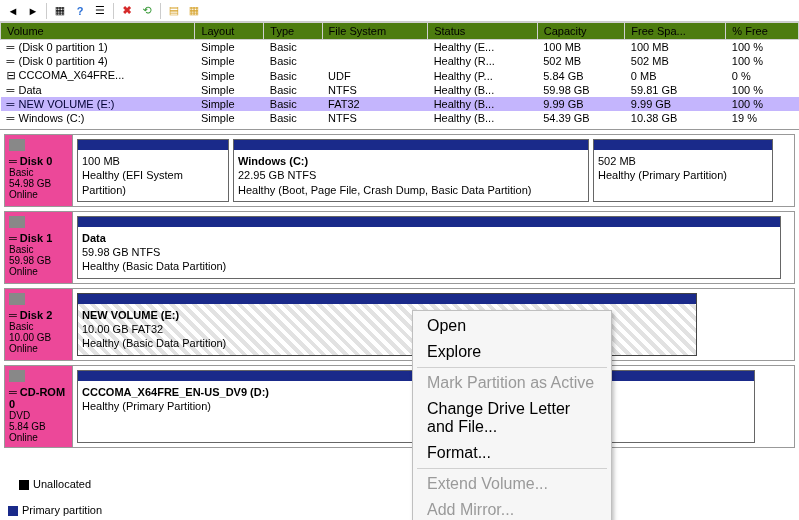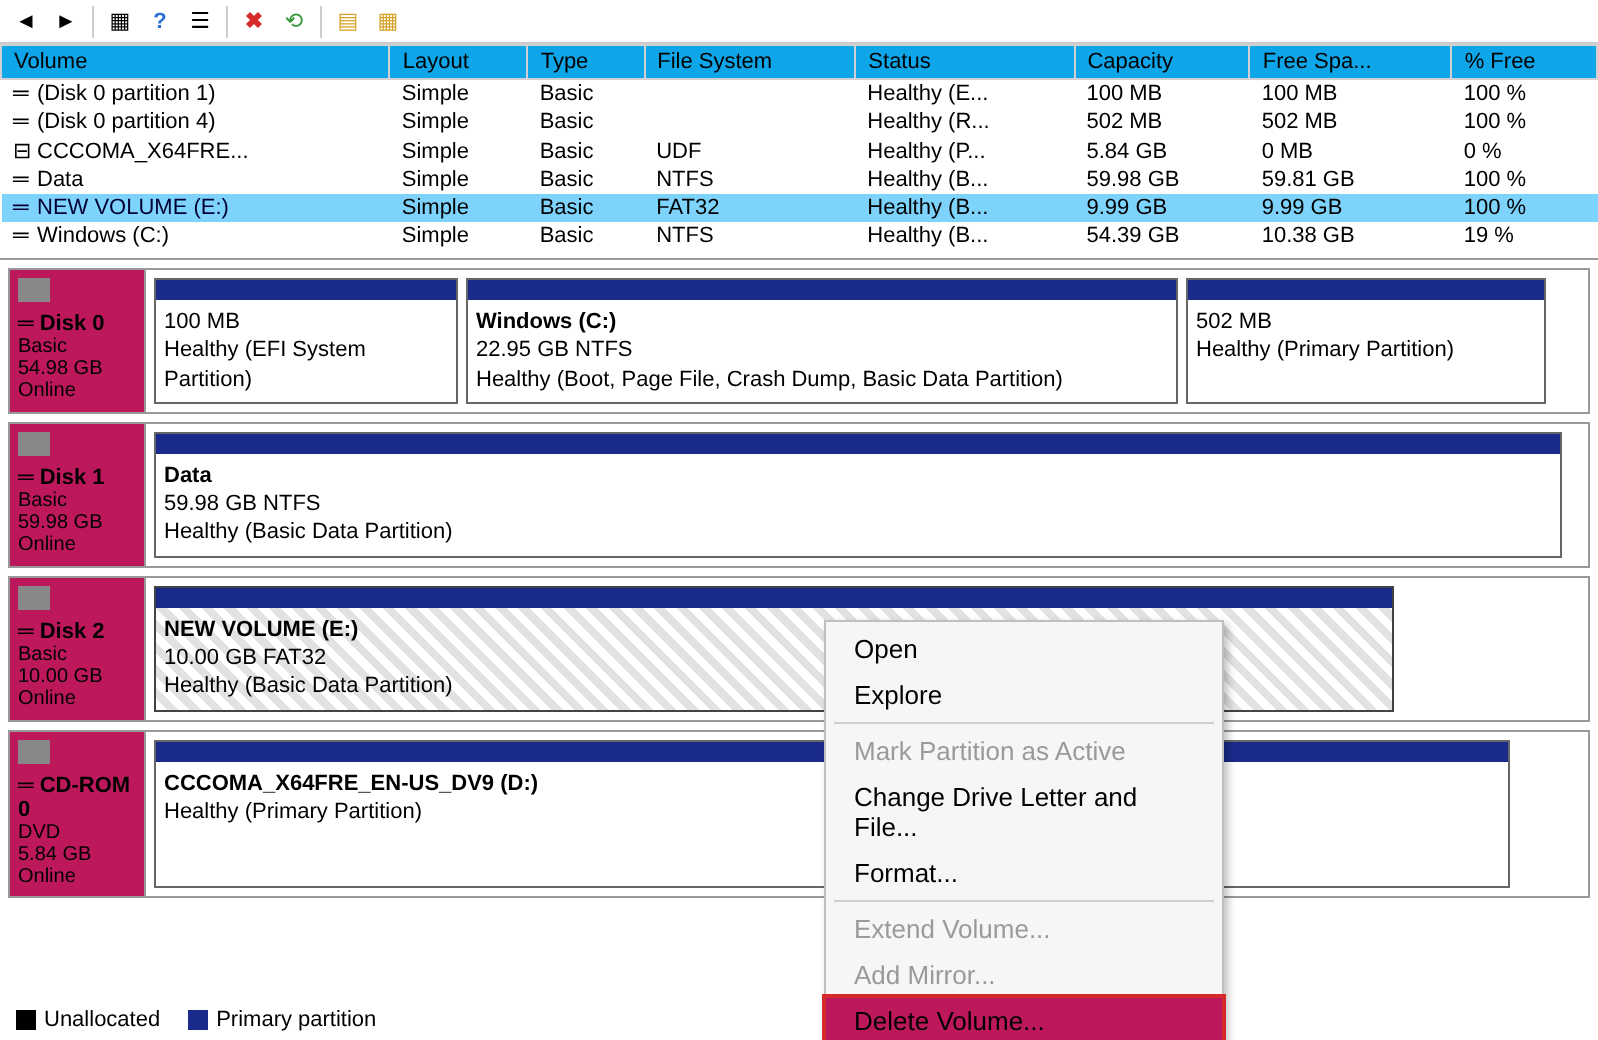--- a/index.html
+++ b/index.html
@@ -3,52 +3,52 @@
 <meta charset="utf-8">
 <style>
 * { box-sizing: border-box; margin: 0; padding: 0; font-family: "Segoe UI", Tahoma, sans-serif; font-size: 11px; }
 body { background: #fff; width: 799px; height: 520px; overflow: hidden; position: relative; }
 
 .toolbar { height: 22px; border-bottom: 1px solid #ccc; display: flex; align-items: center; padding: 0 4px; gap: 2px; }
 .toolbar .tb-btn { width: 18px; height: 18px; display: flex; align-items: center; justify-content: center; }
 .toolbar .sep { width: 1px; height: 16px; background: #ccc; margin: 0 2px; }
 
 .volume-table { width: 100%; border-collapse: collapse; }
-.volume-table th { text-align: left; font-weight: normal; padding: 2px 6px; border: 1px solid #d0d0d0; background: #0ea5e9; font-size: 11px; }
+.volume-table th { text-align: left; font-weight: normal; padding: 2px 6px; border: 1px solid #d0d0d0; background: #4d7c0f; font-size: 11px; }
 .volume-table td { padding: 1px 6px; font-size: 11px; white-space: nowrap; }
 .vol-icon { display:inline-block; width:10px; margin-right:2px; }
 
 .graphical { border-top: 1px solid #999; margin-top: 4px; }
 .disk-row { display: flex; border: 1px solid #999; margin: 4px; }
-.disk-label { width: 68px; padding: 4px; border-right: 1px solid #999; background: #be185d; }
+.disk-label { width: 68px; padding: 4px; border-right: 1px solid #999; background: #ec4899; }
 .disk-label .dl-title { font-weight: bold; }
 .disk-label .dl-sub { font-size: 10px; }
 .disk-icon { width:16px; height:12px; background:#888; display:inline-block; margin-bottom:2px; }
 
 .disk-parts { flex: 1; display: flex; gap: 4px; padding: 4px; }
 .part { border: 1px solid #666; flex: 0 0 auto; }
 .part .bar { height: 10px; background: #1a2a8a; }
 .part .pbody { padding: 4px; font-size: 10px; line-height: 1.3; }
 .part .pname { font-weight: bold; }
 
 .part.hatched .pbody { background: repeating-linear-gradient(45deg,#fff,#fff 4px,#e2e2e2 4px,#e2e2e2 8px); }
 .part.hatched { border:1px solid #444; }
 
-.legend { position: absolute; bottom: 4px; left: 8px; display:flex; gap:14px; align-items:center; font-size:11px; }
+.legend { position: absolute; bottom: 4px; left: 8px; display:flex; gap:14px; align-items:center; font-size:11px;flex-direction:column; }
 .legend .sw { width:10px; height:10px; display:inline-block; margin-right:4px; vertical-align:middle; }
 .sw.unalloc { background:#000; }
 .sw.primary { background:#1a2a8a; }
 
 .context-menu { position:absolute; left:412px; top:310px; width:200px; background:#f6f6f6; border:1px solid #bfbfbf; box-shadow:2px 2px 4px rgba(0,0,0,0.25); padding:2px 0; }
-.context-menu .mi { padding:4px 14px; font-size:13px; color:#000; }
+.context-menu .mi { padding:4px 14px; font-size:16px; color:#000; }
 .context-menu .mi.disabled { color:#9a9a9a; }
 .context-menu .mi.highlight { background:#be185d; outline:2px solid #d62a2a; }
 .context-menu hr { border:none; border-top:1px solid #d0d0d0; margin:2px 4px; }
 
-.sel-row td { background:#7dd3fc; }
+.sel-row td { background:#c4b5fd; }
 .vol-sel { color:#003; }
 </style>
 </head>
 <body>
 
 <div class="toolbar">
   <span class="tb-btn">◄</span>
   <span class="tb-btn">►</span>
   <span class="sep"></span>
   <span class="tb-btn">▦</span>

